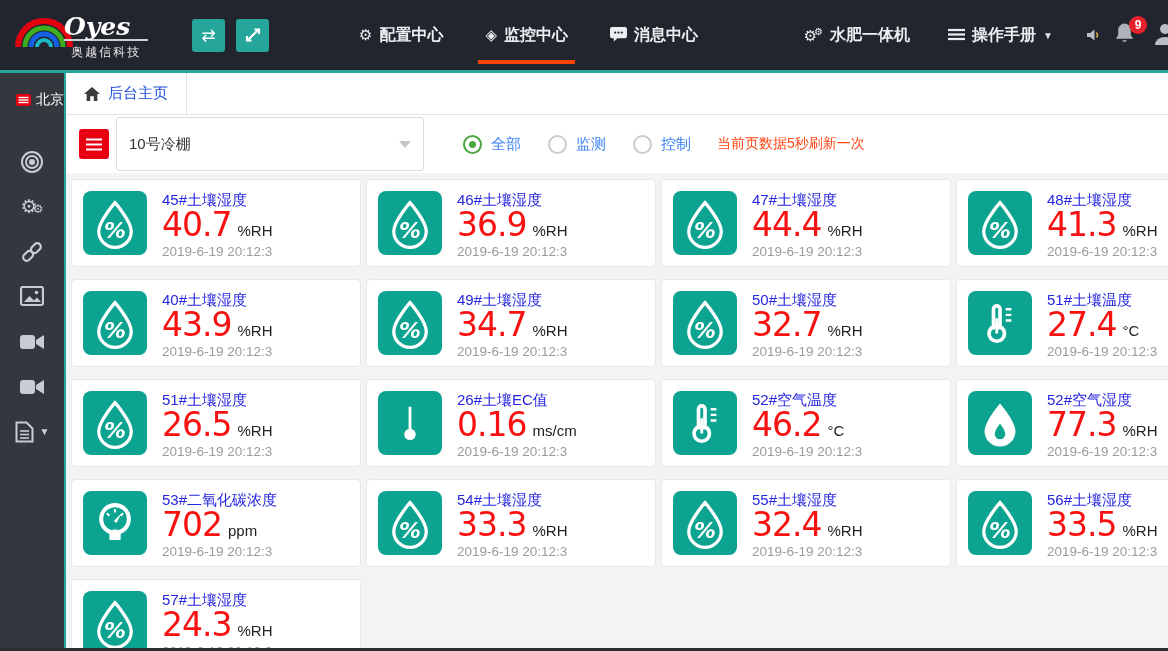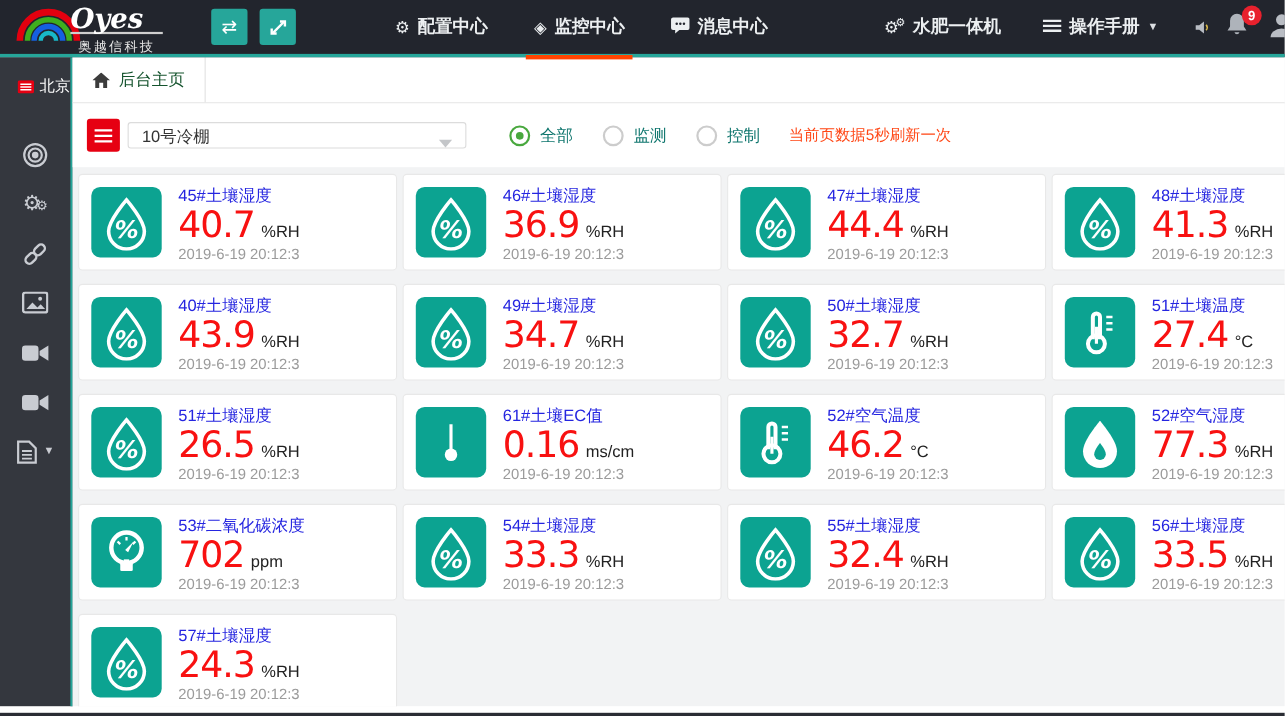--- a/index.html
+++ b/index.html
@@ -1,19 +1,19 @@
 <!DOCTYPE html>
 <html><head>
 <meta charset="utf-8">
 <style>
   * { box-sizing: border-box; margin: 0; padding: 0; }
   html,body { width:1168px; height:651px; overflow:hidden; font-family:"Liberation Sans","DejaVu Sans",sans-serif; position:relative; background:#fff; }
 
   
-  .navbar { height:52px; background:#22252d; border-bottom:3px solid #26a69a; display:flex; align-items:center; padding-left:10px; position:relative; }
+  .navbar { height:73px; background:#22252d; border-bottom:3px solid #26a69a; display:flex; align-items:center; padding-left:10px; position:relative; }
   .logo { display:flex; align-items:flex-start; width:182px; flex:none; }
   .logo-text-wrap { margin-left:-14px; margin-top:6px; }
   .logo-oyes { color:#fff; font-family:"DejaVu Serif",serif; font-style:italic; font-weight:bold; font-size:25px; line-height:24px; border-bottom:2px solid #cfcfcf; padding-right:18px; }
   .logo-sub { color:#e8e8e8; font-size:12px; letter-spacing:2px; margin-top:3px; text-align:center; }
   .nav-btn { width:33px; height:33px; background:#26a69a; border-radius:3px; display:flex; align-items:center; justify-content:center; color:#fff; font-size:17px; margin-right:11px; cursor:pointer; }
   .nav-menu { display:flex; height:58px; margin-left:58px; }
   .nav-item { display:flex; align-items:center; gap:7px; padding:0 21px; color:#eceff1; font-size:16px; font-weight:bold; position:relative; cursor:pointer; white-space:nowrap; }
   .nav-item .glyph { font-size:15px; font-weight:normal; }
   .nav-item.active::after { content:""; position:absolute; left:14px; right:14px; bottom:0; height:4px; background:#ff4400; }
   .nav-right { margin-left:auto; display:flex; align-items:center; height:58px; }
@@ -27,30 +27,30 @@
   
   .main { display:flex; height:590px; }
   .sidebar { width:66px; flex:none; background:#34373e; border-right:2px solid #26a69a; overflow:hidden; }
   .loc-label { display:flex; align-items:center; gap:5px; margin:18px 0 0 16px; color:#fff; font-size:14px; white-space:nowrap; }
   .side-icons { margin-top:30px; }
   .side-slot { height:45px; display:flex; align-items:center; justify-content:center; color:#c9ccd2; cursor:pointer; }
   .gear-big { font-size:19px; } .gear-small { font-size:12px; margin-left:-5px; margin-top:-10px; display:inline-block; }
 
   .content { flex:1; display:flex; flex-direction:column; background:#f2f3f4; min-width:0; }
   .tabbar { height:42px; background:#fff; border-bottom:1px solid #e3e3e3; display:flex; flex:none; }
-  .tab { display:flex; align-items:center; gap:8px; padding:0 18px; font-size:15px; color:#14532d; border-right:1px solid #e2e2e2; cursor:pointer; white-space:nowrap; }
+  .tab { display:flex; align-items:center; gap:8px; padding:0 18px; font-size:15px; color:#1d4ed8; border-right:1px solid #e2e2e2; cursor:pointer; white-space:nowrap; }
   .tab.active { background:#27a297; color:#fff; border-right:none; }
   .tab-close { color:#d5ece9; font-size:18px; margin-left:8px; cursor:pointer; line-height:1; }
 
   .filterbar { height:58px; background:#fff; display:flex; align-items:center; padding-left:13px; flex:none; }
   .red-list-btn { width:30px; height:30px; background:#e60012; border-radius:3px; display:flex; align-items:center; justify-content:center; cursor:pointer; flex:none; }
-  .dropdown { width:308px; height:24px; background:#fff; border:1px solid #dcdcdc; border-radius:3px; margin-left:7px; display:flex; align-items:flex-end; padding:0 12px; font-size:15px; color:#333; cursor:pointer; justify-content:space-between; }
+  .dropdown { width:308px; height:54px; background:#fff; border:1px solid #dcdcdc; border-radius:3px; margin-left:7px; display:flex; align-items:center; padding:0 12px; font-size:15px; color:#333; cursor:pointer; justify-content:space-between; }
   .dd-caret { width:0; height:0; border-left:6px solid transparent; border-right:6px solid transparent; border-top:7px solid #c4c6c9; }
   .radio-group { display:flex; align-items:center; margin-left:12px; }
-  .radio-opt { display:flex; align-items:center; gap:9px; margin-left:27px; font-size:15px; color:#0f766e; cursor:pointer; }
+  .radio-opt { display:flex; align-items:center; gap:9px; margin-left:27px; font-size:15px; color:#3b82f6; cursor:pointer; }
   .radio-circle { width:19px; height:19px; border-radius:50%; border:2px solid #ccc; background:#fff; position:relative; }
   .radio-circle.sel { border-color:#49a83e; }
   .radio-circle.sel::after { content:""; position:absolute; left:4px; top:4px; width:7px; height:7px; border-radius:50%; background:#49a83e; }
   .refresh-note { color:#ff4716; font-size:14px; margin-left:26px; white-space:nowrap; }
 
   .grid { flex:1; overflow:hidden; padding:6px 0 0 5px; display:grid; grid-template-columns:repeat(4,290px); grid-auto-rows:88px; gap:12px 5px; align-content:start; }
   .card { background:#fff; border:1px solid #e8e8e8; border-radius:4px; display:flex; padding:11px; overflow:hidden; }
   .card-icon { width:64px; height:64px; background:#0ca391; border-radius:8px; display:flex; align-items:center; justify-content:center; flex:none; }
   .card-body { margin-left:15px; min-width:0; }
   .card-title { color:#2525e0; font-size:15px; line-height:18px; white-space:nowrap; }
@@ -412,21 +412,21 @@
     </div>
   </div>
         <div class="card">
     <span class="card-icon">
             <svg width="52" height="52" viewBox="0 0 64 64">
               <line x1="32" y1="12" x2="32" y2="40" stroke="#fff" stroke-width="3.5"></line>
               <circle cx="32" cy="46" r="7" fill="#fff"></circle>
             </svg>
           </span>
     <div class="card-body">
-      <div class="card-title">61#土壤EC值</div>
+      <div class="card-title">26#土壤EC值</div>
       <div class="card-valrow">
         <span class="card-value">0.16</span>
         <span class="card-unit">ms/cm</span>
       </div>
       <div class="card-time">2019-6-19 20:12:3</div>
     </div>
   </div>
         <div class="card">
     <span class="card-icon">
             <svg width="52" height="52" viewBox="0 0 64 64">

